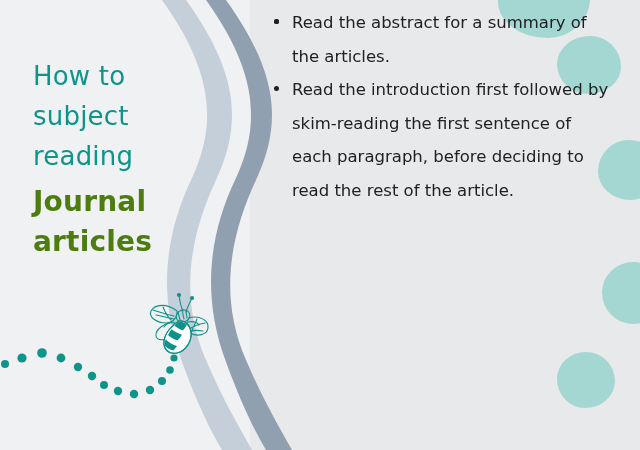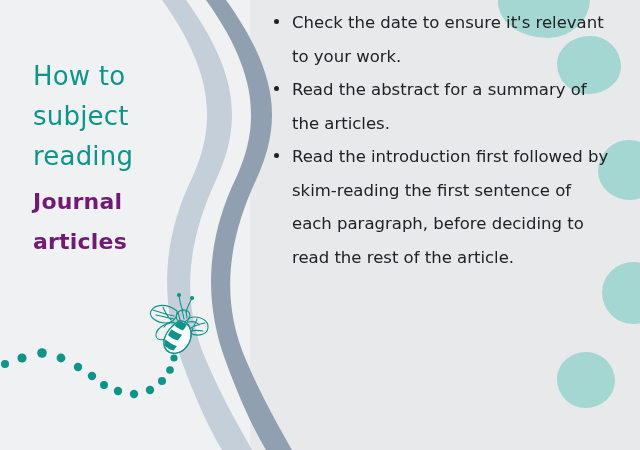--- a/index.html
+++ b/index.html
@@ -56,22 +56,22 @@
   }
   .title-teal {
     color: #0e9489;
     font-size: 26px;
     font-weight: normal;
     line-height: 40px;
     letter-spacing: 0.2px;
     margin: 0;
   }
   .title-dark {
-    color: #701a75;
-    font-size: 22px;
+    color: #4d7c0f;
+    font-size: 28px;
     font-weight: bold;
     line-height: 40px;
     letter-spacing: 0.2px;
     margin: 6px 0 0 0;
   }
 
   
   .bullets {
     position: absolute;
     left: 272px;
@@ -128,21 +128,21 @@
       <div>subject</div>
       <div>reading</div>
     </div>
     <div class="title-dark">
       <div>Journal</div>
       <div>articles</div>
     </div>
   </div>
 
   <ul class="bullets">
-    <li><span class="dot"></span><span>Check the date to ensure it's relevant to your work.</span></li>
+    <li><span class="dot"></span></li>
     <li><span class="dot"></span><span>Read the abstract for a summary of the articles.</span></li>
     <li><span class="dot"></span><span>Read the introduction first followed by skim-reading the first sentence of each paragraph, before deciding to read the rest of the article.</span></li>
   </ul>
 
   <svg class="dot-trail" viewBox="0 0 210 90">
     <g fill="#0e9489">
       <circle cx="5" cy="38" r="4.0"></circle>
       <circle cx="22" cy="32" r="4.6"></circle>
       <circle cx="42" cy="27" r="4.8"></circle>
       <circle cx="61" cy="32" r="4.4"></circle>

